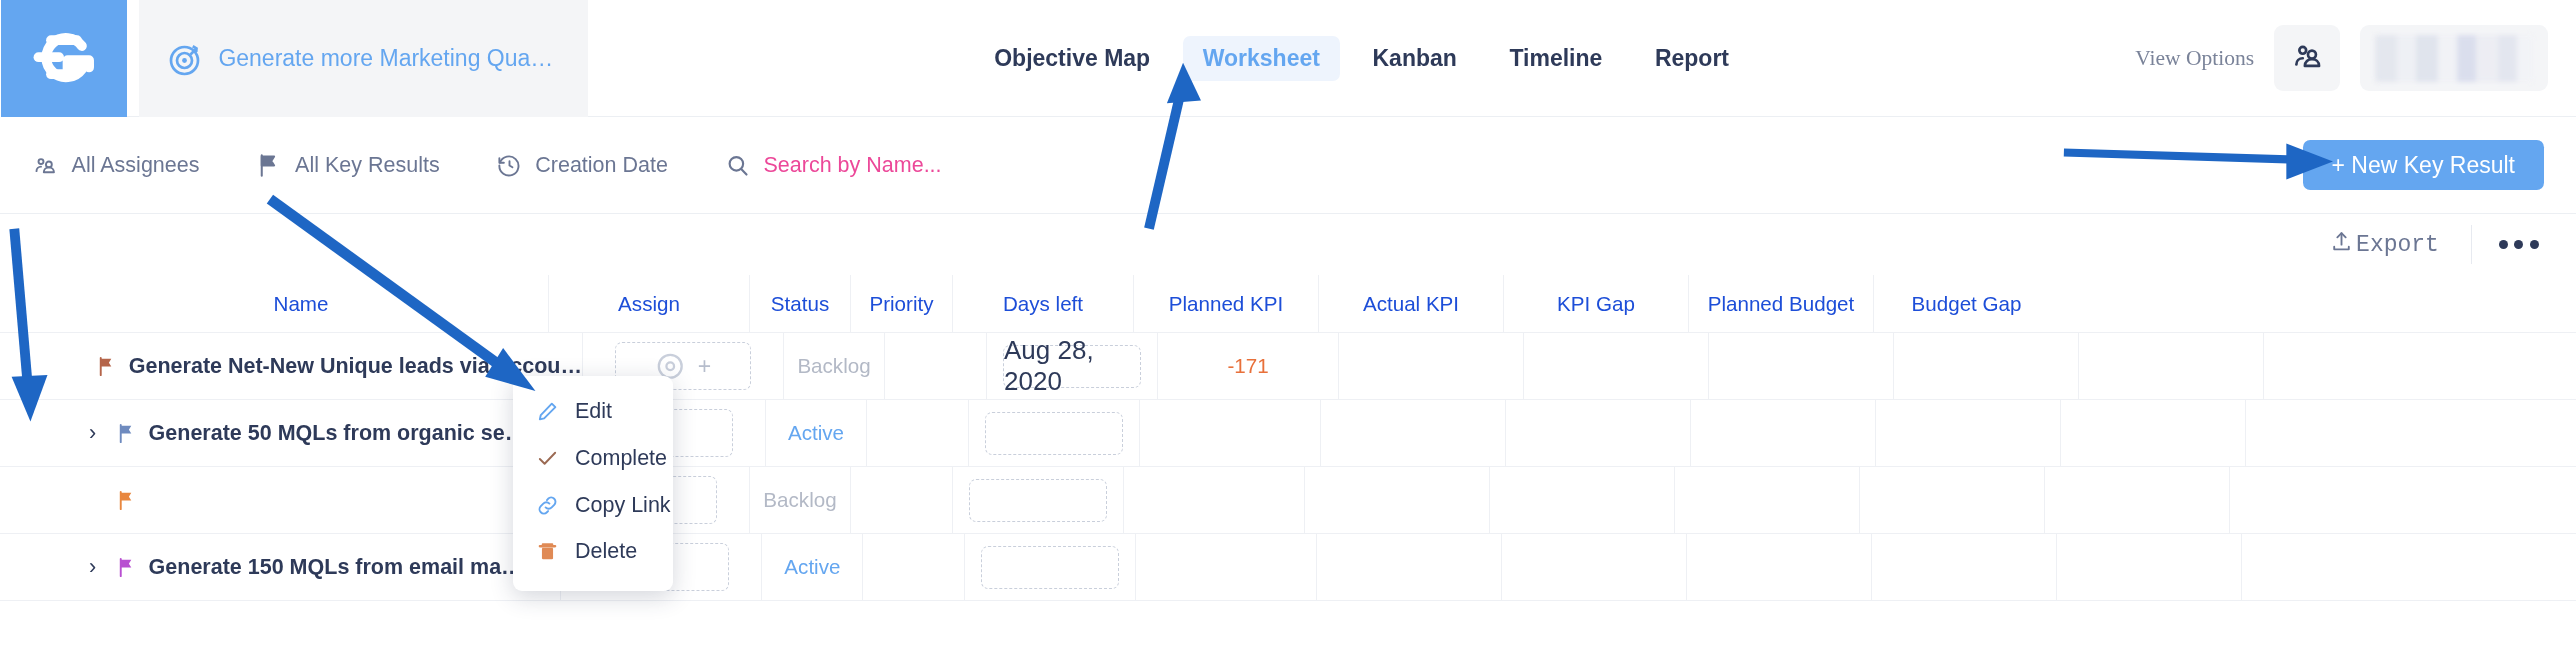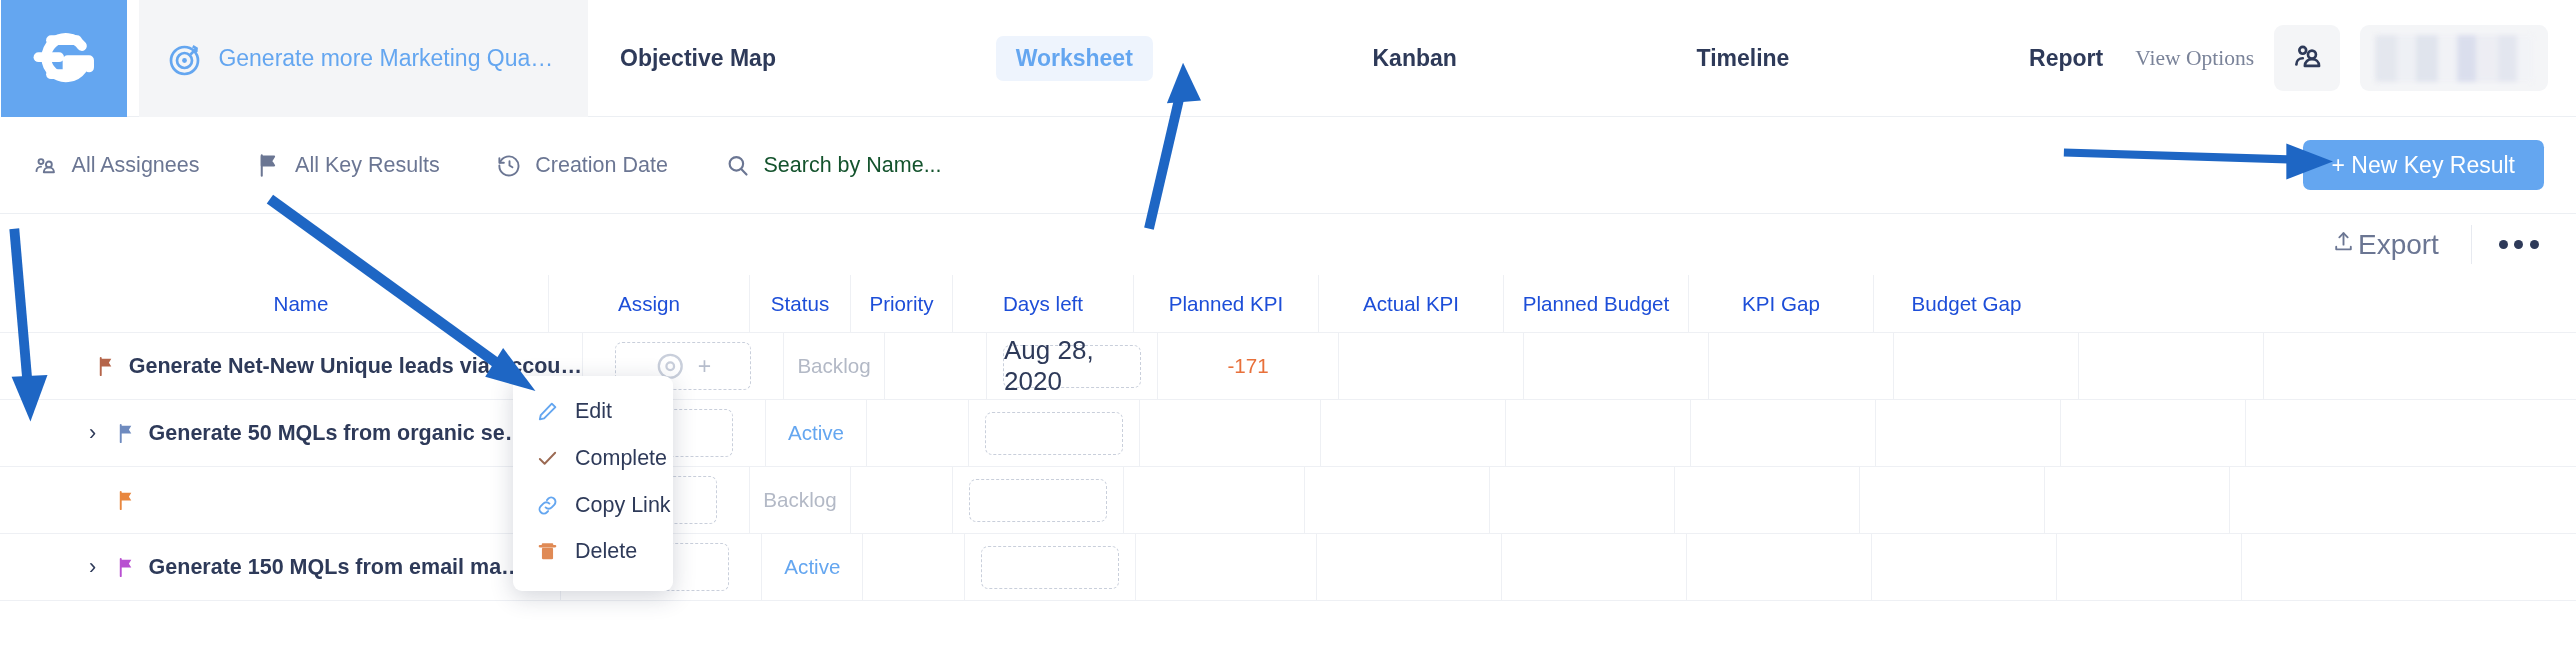--- a/index.html
+++ b/index.html
@@ -28,21 +28,21 @@
     flex: 0 0 449px; height:117px; background:#f4f5f7;
     display:flex; align-items:center; gap:14.4px; padding-left:29px;
   }
   .obj-crumb .target-ico { width:36px; height:36px; flex:0 0 36px; }
   .obj-crumb .obj-title {
     color:#64a6f0; font-size:23px; white-space:nowrap; overflow:hidden;
     text-overflow:ellipsis; max-width:359px;
   }
 
   .nav-tabs {
-    flex:1; display:flex; align-items:center; justify-content:space-between; gap:12.6px;
+    flex:1; display:flex; align-items:center; justify-content:center; gap:12.6px;
   }
   .nav-tab {
     font-size:23px; font-weight:700; color:#2e3a59;
     padding:9px 20px; border-radius:7.2px; white-space:nowrap; cursor:pointer;
   }
   .nav-tab.active { color:#64a6f0; background:#eef4fd; }
 
   .header-right {
     display:flex; align-items:center; gap:20px; padding-right:29px;font-family:Liberation Serif, serif;
   }
@@ -69,37 +69,37 @@
   .filterbar {
     position:absolute; top:117px; left:0; width:2576px; height:97px;
     display:flex; align-items:center; padding-left:32px;
     border-bottom:0.9px solid #eceff3; background:#fff;
   }
   .filter-item {
     display:flex; align-items:center; gap:12.6px; margin-right:56px;
     color:#6b7693; font-size:21.5px; white-space:nowrap; cursor:pointer;
   }
   .filter-item .fico { width:27px; height:27px; flex:0 0 27px; display:block; }
-  .search-item { color:#14532d; }
+  .search-item { color:#ec4899; }
   .newkr-btn {
     position:absolute; right:32px; top:23px;
     background:#64a6f0; color:#fff; font-size:23px;
     padding:0 29px; height:50px; line-height:50px; border-radius:7.2px;
     white-space:nowrap; cursor:pointer;
   }
 
   
   .actionrow {
     position:absolute; top:214px; left:0; width:2576px; height:61px;
     display:flex; align-items:center; justify-content:flex-end;
     padding-right:21.5px; gap:0; background:#fff;
   }
   .export-btn {
-    display:flex; align-items:center; gap:2px; color:#6b7693; font-size:28px;
-    padding:0 32px 0 0; cursor:pointer; border-right:0.9px solid #e7eaf0; height:39px;
+    display:flex; align-items:center; gap:2px; color:#6b7693; font-size:23px;
+    padding:0 32px 0 0; cursor:pointer; border-right:0.9px solid #e7eaf0; height:39px;font-family:Liberation Mono, monospace;
   }
   .more-btn {
     padding:0 16px 0 27px; cursor:pointer; display:flex; align-items:center;
   }
   .more-btn .dot {
     width:9px; height:9px; border-radius:50%; background:#2e3a59; margin-left:6.3px;
   }
   .more-btn .dot:first-child { margin-left:0; }
 
   
@@ -305,22 +305,22 @@
 
     <div class="trow thead">
       <div class="tcell c-gutter"></div>
       <div class="tcell c-name">Name</div>
       <div class="tcell c-assign">Assign</div>
       <div class="tcell c-status">Status</div>
       <div class="tcell c-prio">Priority</div>
       <div class="tcell c-days">Days left</div>
       <div class="tcell c-pkpi">Planned KPI</div>
       <div class="tcell c-akpi">Actual KPI</div>
+      <div class="tcell c-kgap">KPI Gap</div>
       <div class="tcell c-pbud">Planned Budget</div>
-      <div class="tcell c-kgap">KPI Gap</div>
       <div class="tcell c-bgap">Budget Gap</div>
     </div>
 
     <div class="trow tbody">
       <div class="tcell c-gutter"></div>
       <div class="tcell c-name name-cell">
         <span class="chev blank">›</span>
         <span class="flag">
           <svg width="23" height="23" viewBox="0 0 24 24">
               <path d="M6 3v18" stroke="#b5654a" stroke-width="2" stroke-linecap="round"></path>

